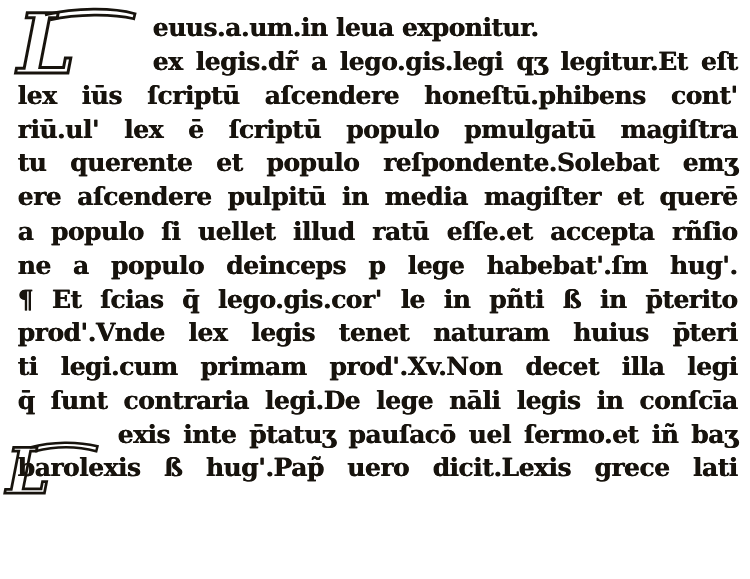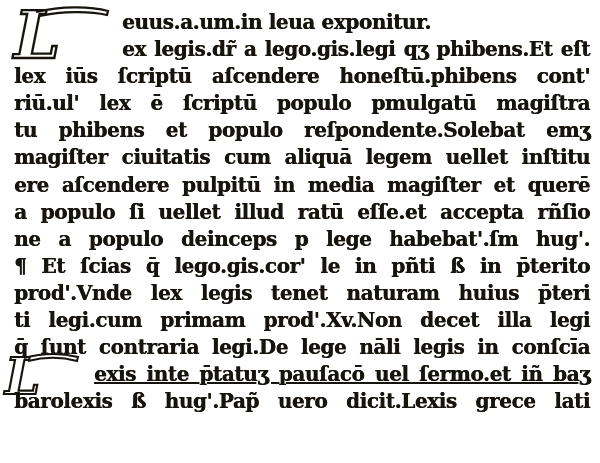--- a/index.html
+++ b/index.html
@@ -28,21 +28,21 @@
     text-justify:inter-word;
     text-shadow:0.4px 0 0 currentColor;
     height:27.1px;
     overflow:visible;
   }
   .line.first{
     text-align:center;
     text-align-last:left;
   }
   .indent-initial-1{padding-left:108px;}
-  .indent-initial-2{padding-left:80px;text-decoration:underline;}
+  .indent-initial-2{padding-left:80px;}
   .initial{
     position:absolute;
     pointer-events:none;
   }
   .initial-1{left:6px;top:2px;}
   .initial-2{left:0px;top:350px;}
   .initial svg text{
     font-family:"DejaVu Serif", serif;
     font-weight:bold;
     font-style:italic;
@@ -62,25 +62,24 @@
 
   <div class="initial initial-2">
     <svg width="84" height="50" viewBox="0 0 84 50" aria-hidden="true">
       <text x="5" y="44" font-size="50" fill="#ffffff" stroke="#17130d" stroke-width="2.2">L</text>
       <path d="M24 8 C 42 3, 62 3, 78 7 L 77 11 C 62 7, 44 7, 28 11" fill="none" stroke="#17130d" stroke-width="2"></path>
     </svg>
   </div>
 
   <div class="textblock">
     <div class="line first indent-initial-1">euus.a.um.in leua exponitur.</div>
-    <div class="line indent-initial-1">ex legis.dr̃ a lego.gis.legi qʒ phibens.Et eſt</div>
+    <div class="line indent-initial-1">ex legis.dr̃ a lego.gis.legi qʒ legitur.Et eſt</div>
     <div class="line">lex iūs ſcriptū aſcendere honeſtū.phibens cont'</div>
     <div class="line">riū.ul' lex ē ſcriptū populo pmulgatū magiſtra</div>
-    <div class="line">tu phibens et populo reſpondente.Solebat emʒ</div>
-    <div class="line">magiſter ciuitatis cum aliquā legem uellet inſtitu</div>
+    <div class="line">tu querente et populo reſpondente.Solebat emʒ</div>
     <div class="line">ere aſcendere pulpitū in media magiſter et querē</div>
     <div class="line">a populo ſi uellet illud ratū eſſe.et accepta rñſio</div>
     <div class="line">ne a populo deinceps p lege habebat'.ſm hug'.</div>
     <div class="line">¶ Et ſcias q̄ lego.gis.cor' le in pñti ß in p̄terito</div>
     <div class="line">prod'.Vnde lex legis tenet naturam huius p̄teri</div>
     <div class="line">ti legi.cum primam prod'.Xv.Non decet illa legi</div>
     <div class="line">q̄ ſunt contraria legi.De lege nāli legis in conſcīa</div>
     <div class="line indent-initial-2">exis inte p̄tatuʒ pauſacō uel ſermo.et iñ baʒ</div>
     <div class="line">barolexis ß hug'.Pap̃ uero dicit.Lexis grece lati</div>
   </div>

